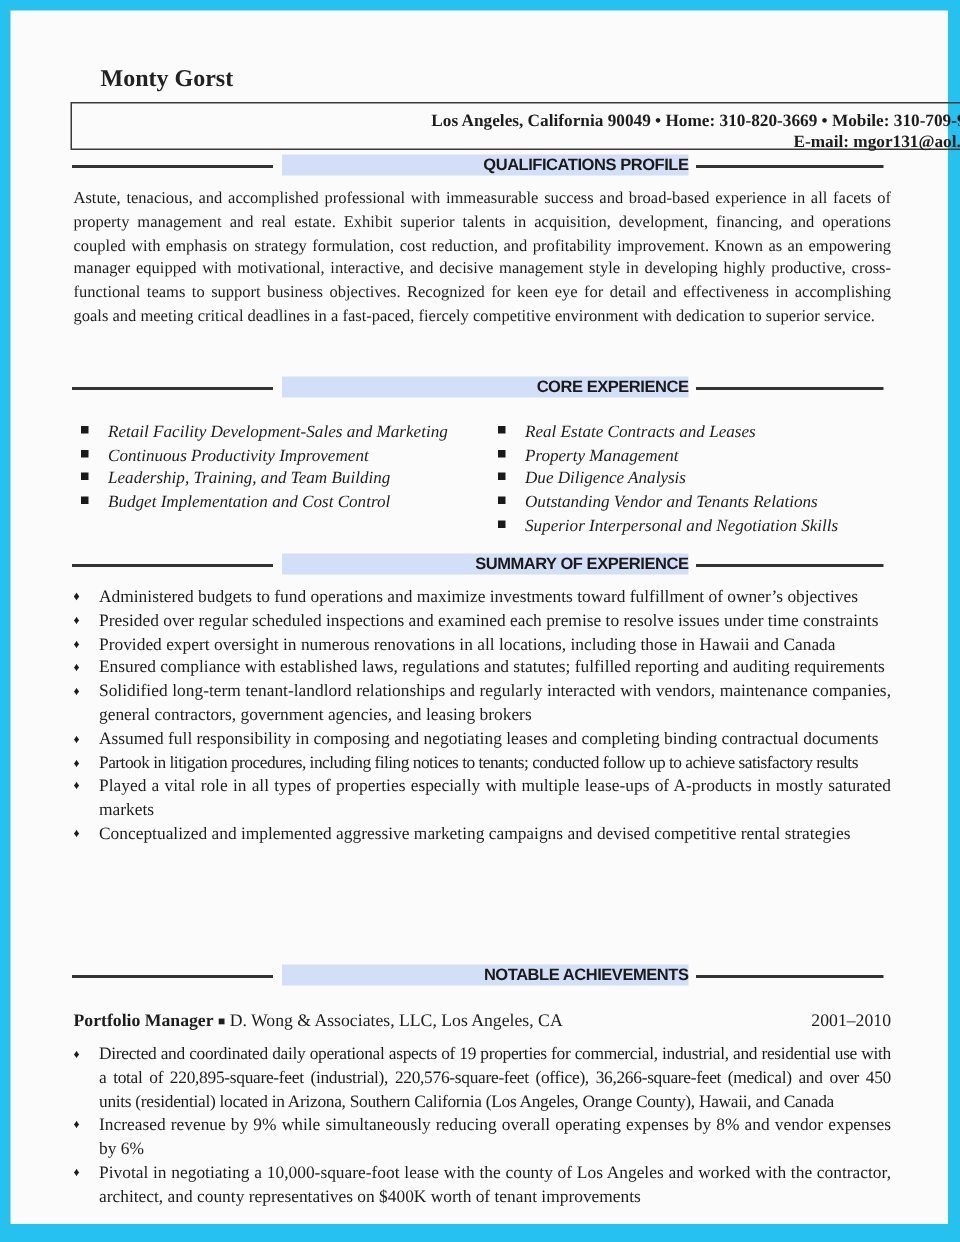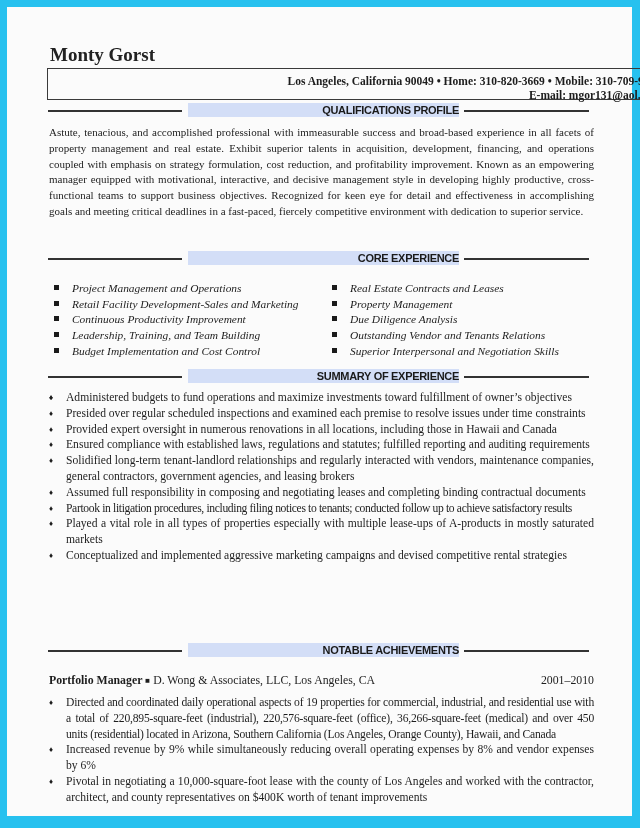--- a/index.html
+++ b/index.html
@@ -10,22 +10,22 @@
     color: #1d1d1d;
   }
   .page {
     position: absolute;
     left: 7px; top: 7px;
     width: 625px; height: 809px;
     background: #fbfbfb;
   }
   .name {
     position: absolute;
-    left: 43px; top: 37px;
-    font-size: 19px;
+    left: 60px; top: 37px;
+    font-size: 16px;
     font-weight: bold;
     color: #222;
   }
   .contact-box {
     position: absolute;
     left: 40px; top: 61px;
     width: 615px; height: 32px;
     border: 1.5px solid #3a3a3a;
     text-align: right;
     font-size: 11.5px;
@@ -140,21 +140,20 @@
   </div>
   <div class="para" style="top:118px">Astute, tenacious, and accomplished professional with immeasurable success and broad-based experience in all facets of property management and real estate. Exhibit superior talents in acquisition, development, financing, and operations coupled with emphasis on strategy formulation, cost reduction, and profitability improvement. Known as an empowering manager equipped with motivational, interactive, and decisive management style in developing highly productive, cross-functional teams to support business objectives. Recognized for keen eye for detail and effectiveness in accomplishing goals and meeting critical deadlines in a fast-paced, fiercely competitive environment with dedication to superior service.</div>
 
   <div class="section-head" style="top:244px">
     <div class="rule left"></div>
     <div class="band">CORE EXPERIENCE</div>
     <div class="rule right"></div>
   </div>
   <div class="strengths">
     <div class="col c1">
-      <div class="item"><span class="sq"></span><span>Project Management and Operations</span></div>
       <div class="item"><span class="sq"></span><span>Retail Facility Development-Sales and Marketing</span></div>
       <div class="item"><span class="sq"></span><span>Continuous Productivity Improvement</span></div>
       <div class="item"><span class="sq"></span><span>Leadership, Training, and Team Building</span></div>
       <div class="item"><span class="sq"></span><span>Budget Implementation and Cost Control</span></div>
     </div>
     <div class="col c2">
       <div class="item"><span class="sq"></span><span>Real Estate Contracts and Leases</span></div>
       <div class="item"><span class="sq"></span><span>Property Management</span></div>
       <div class="item"><span class="sq"></span><span>Due Diligence Analysis</span></div>
       <div class="item"><span class="sq"></span><span>Outstanding Vendor and Tenants Relations</span></div>

